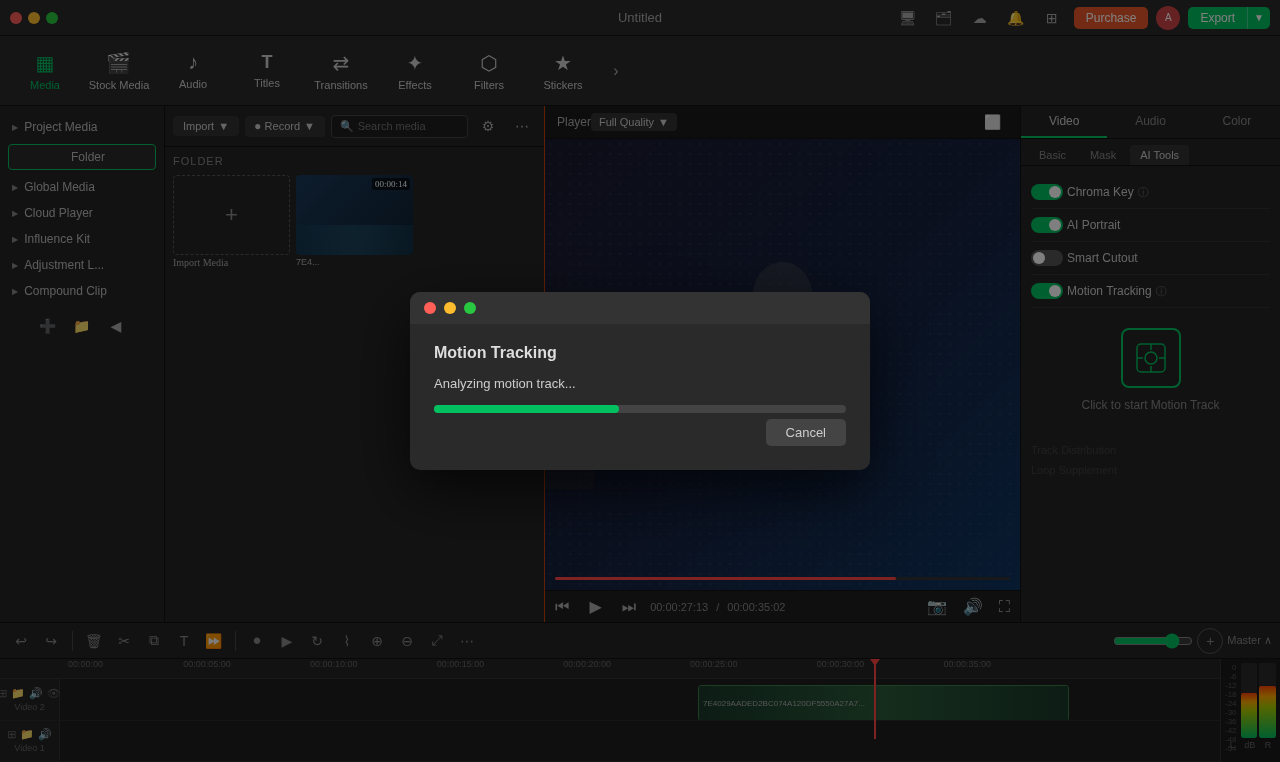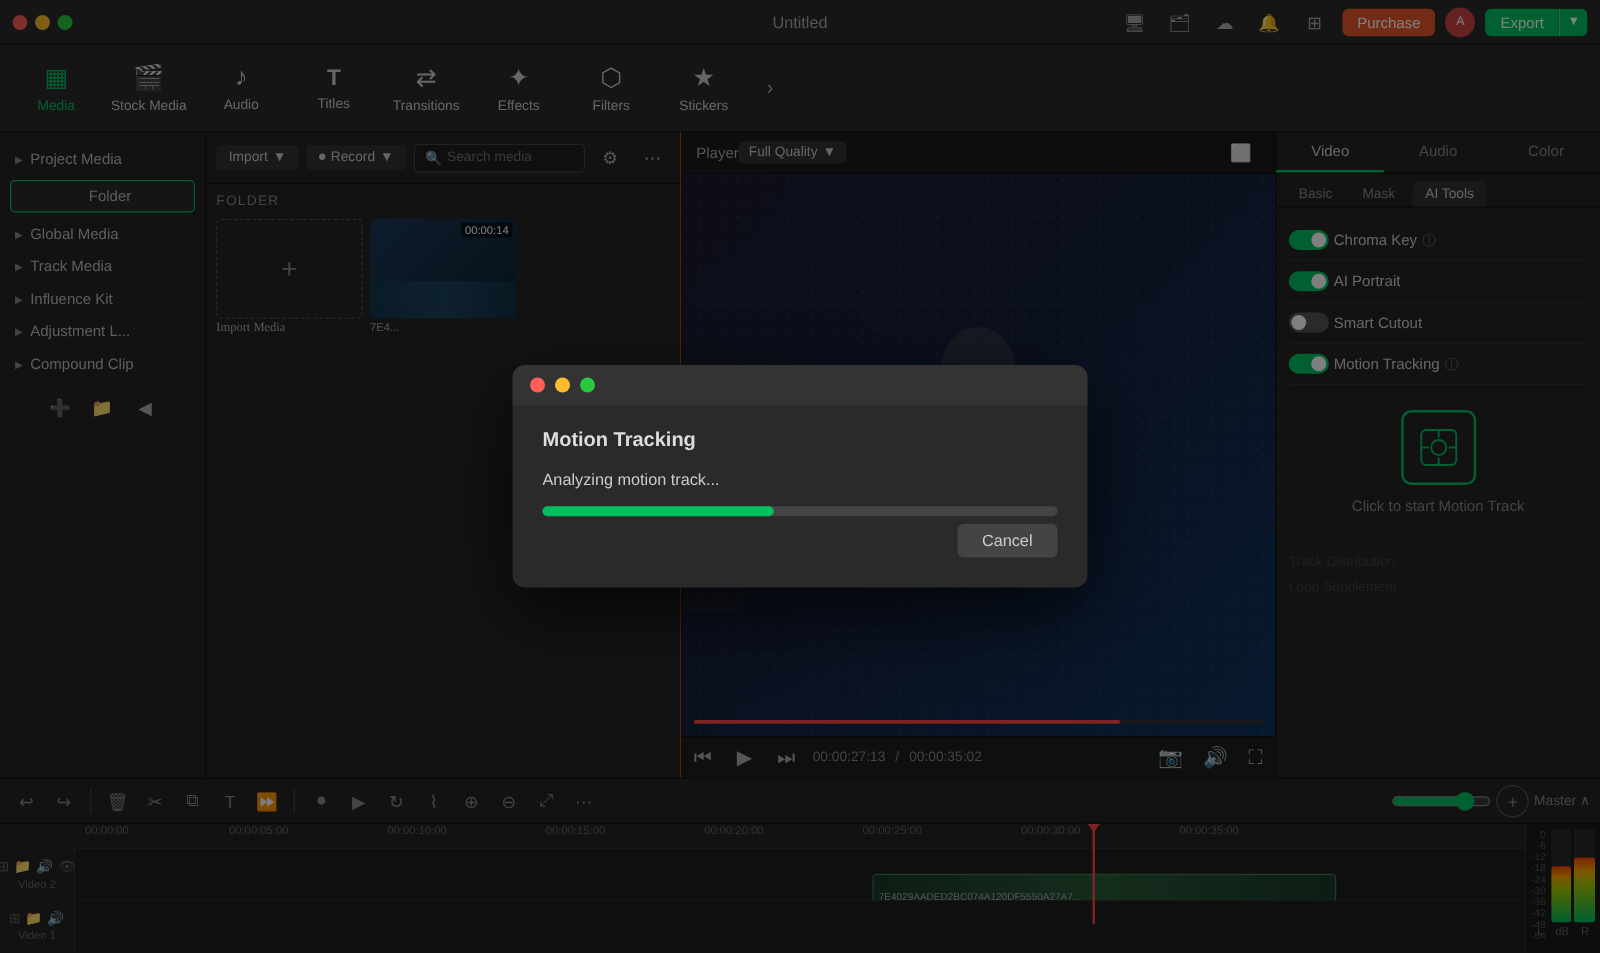--- a/index.html
+++ b/index.html
@@ -240,20 +240,21 @@
       font-size: 22px;
       cursor: pointer;
     }
     .media-thumb {
       position: relative;
       height: 80px;
       background: #333;
       border-radius: 4px;
       overflow: hidden;
       cursor: pointer;
+      font-family: Liberation Serif, serif;
     }
     .media-thumb-duration {
       position: absolute;
       top: 3px; right: 3px;
       background: rgba(0,0,0,0.6);
       color: white;
       font-size: 9px;
       padding: 1px 3px;
       border-radius: 2px;
     }
@@ -568,21 +569,21 @@
     }
     .track-content {
       flex: 1;
       height: 100%;
       position: relative;
       overflow: hidden;
     }
     .track-clip {
       position: absolute;
       height: 36px;
-      top: 20px;
+      top: 6px;
       background: #b91c1c;
       border: 1px solid #3a7a4a;
       border-radius: 3px;
       display: flex;
       align-items: center;
       overflow: hidden;
       text-align: right;
     }
     .track-clip-label {
       font-size: 8px;
@@ -743,21 +744,21 @@
       <span class="arrow">▶</span>
       <span>Project Media</span>
     </div>
     <div class="sidebar-folder">Folder</div>
     <div class="sidebar-item">
       <span class="arrow">▶</span>
       <span>Global Media</span>
     </div>
     <div class="sidebar-item">
       <span class="arrow">▶</span>
-      <span>Track Media</span>
+      <span>Cloud Player</span>
     </div>
     <div class="sidebar-item">
       <span class="arrow">▶</span>
       <span>Influence Kit</span>
     </div>
     <div class="sidebar-item">
       <span class="arrow">▶</span>
       <span>Adjustment L...</span>
     </div>
     <div class="sidebar-item">

